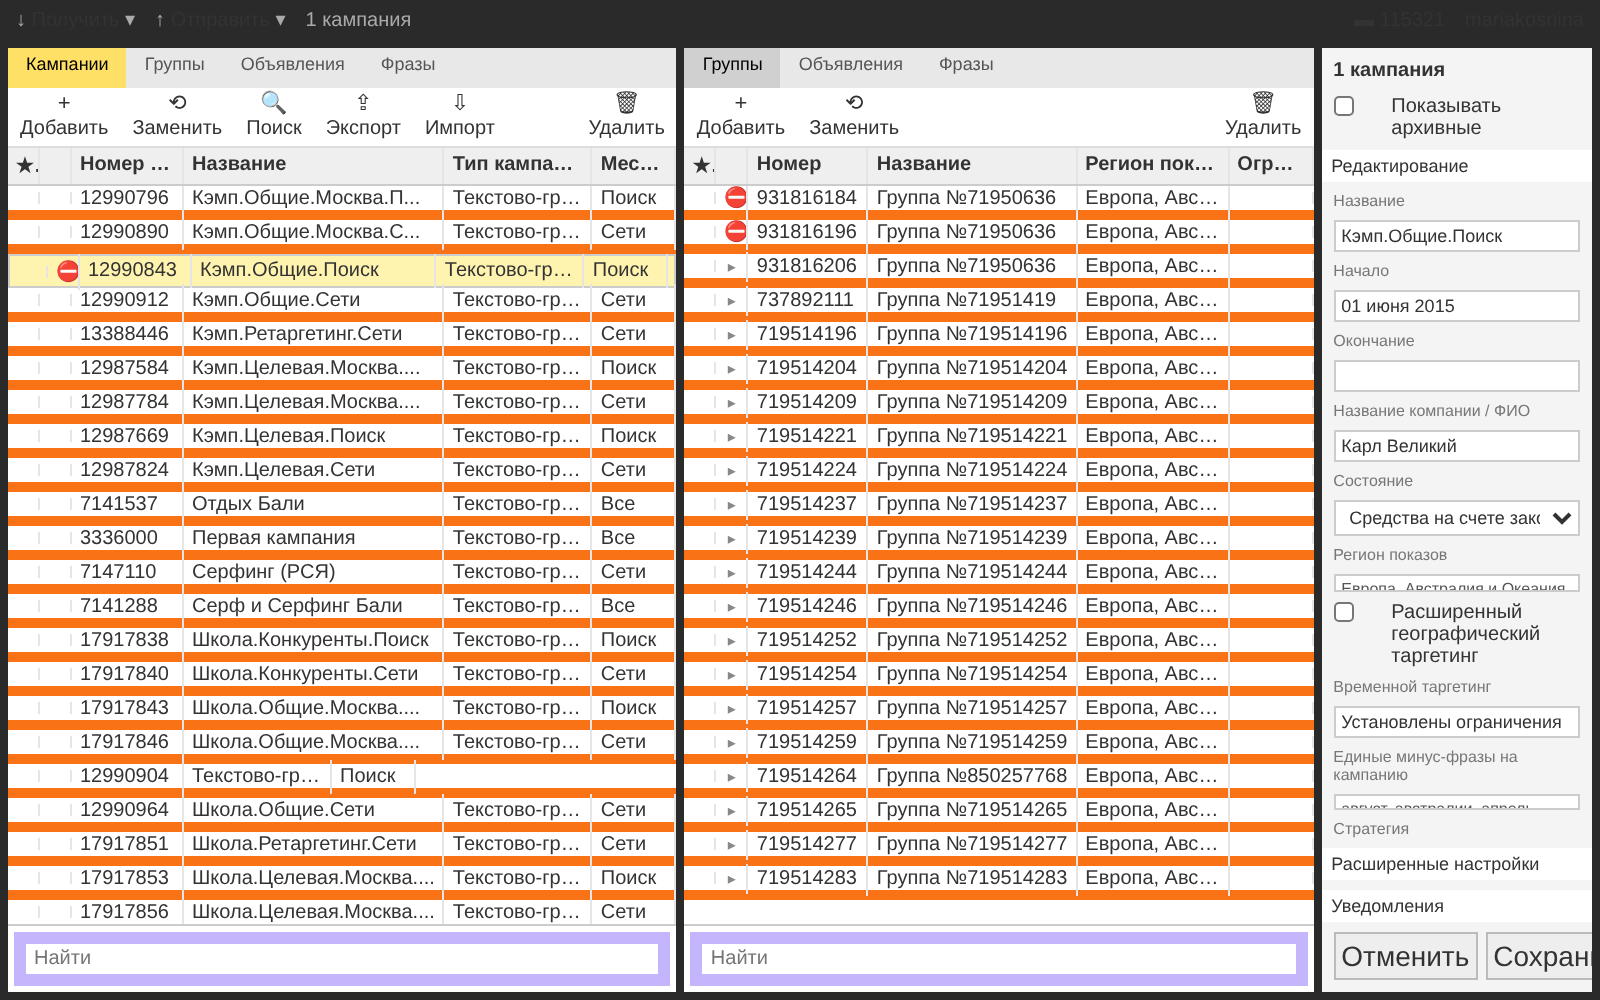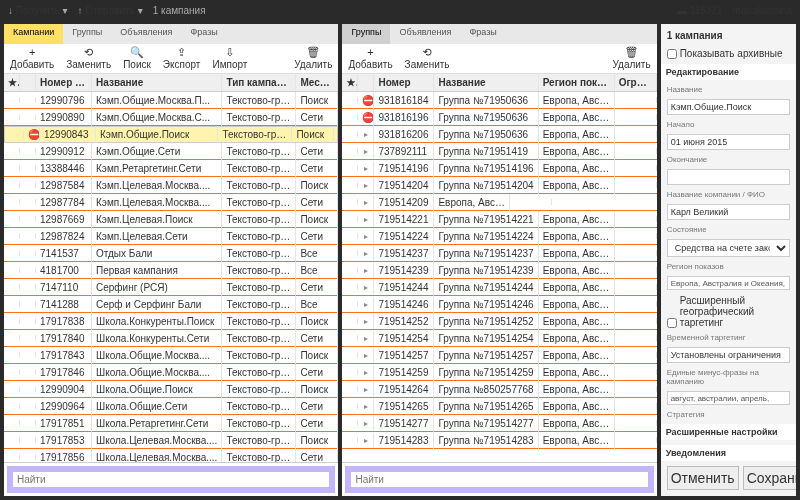--- a/index.html
+++ b/index.html
@@ -16,34 +16,34 @@
 .tab{padding:3px 9px;color:#555;cursor:pointer;font-size:9px}
 .tab.active{background:#ffe066;color:#000}
 .tabs.mid .tab.active{background:#d0d0d0}
 .toolbar{display:flex;align-items:center;padding:3px 6px;border-bottom:1px solid #ddd;gap:12px}
 .tbtn{display:flex;flex-direction:column;align-items:center;color:#666;cursor:pointer;font-size:8px;gap:1px}
 .tbtn .ic{font-size:11px;line-height:1}
 .toolbar .sp{flex:1}
 .thead{display:flex;background:#efefef;border-bottom:1px solid #ccc;font-size:9px;font-weight:bold}
 .thead>div,.row>div{padding:3px 4px;white-space:nowrap;overflow:hidden;text-overflow:ellipsis;border-right:1px solid #e5e5e5}
 .rows{flex:1;overflow-y:auto;overflow-x:hidden}
-.row{display:flex;border-bottom:1px solid #f97316;font-size:9px;height:17px;align-items:center}
+.row{display:flex;border-bottom:5px solid #f97316;font-size:9px;height:17px;align-items:center}
 .row.sel{background:#fff3b0}
 .c-ic{width:16px;text-align:center;flex-shrink:0}
 .l .c-num{width:56px}.l .c-name{flex:1;min-width:0}.l .c-type{width:74px}.l .c-place{width:42px}
 .m .c-num{width:60px}.m .c-name{flex:1;min-width:0}.m .c-reg{width:76px}.m .c-lim{width:42px}
 .footer{border-top:1px solid #ccc;padding:3px;display:flex}
 .footer input{flex:1;border:6px solid #c4b5fd;padding:2px 4px;font-size:10px}
 .right{padding:6px;display:flex;flex-direction:column;gap:5px;overflow-y:auto}
 .right h3{font-size:10px;font-weight:bold;margin-bottom:2px}
-.sec{font-size:9px;font-weight:bold;background:#fff;padding:3px 5px;margin:0 -6px}
+.sec{font-size:9px;font-weight:normal;background:#fff;padding:3px 5px;margin:0 -6px}
 .lbl{font-size:8px;color:#777}
 .inp,.sel{width:100%;border:1px solid #ccc;background:#fff;padding:2px 3px;font-size:9px}
 .ta{width:100%;border:1px solid #ccc;background:#fff;padding:2px 3px;font-size:8px;height:28px;overflow:hidden;color:#555}
-.chk{display:flex;align-items:flex-end;gap:3px;font-size:8px;color:#555}
+.chk{display:flex;align-items:flex-start;gap:19px;font-size:8px;color:#555}
 .chk input{width:10px;height:10px}
 .btnrow{display:flex;gap:4px;margin-top:auto}
 .btn2{flex:1;border:1px solid #bbb;background:#eee;padding:3px;font-size:14px;text-align:center;cursor:pointer}
 .stop{color:#c0392b;font-size:10px}
 .tri{color:#888;font-size:8px}
 ::-webkit-scrollbar{width:8px;height:8px}::-webkit-scrollbar-thumb{background:#bbb}
 </style>
 </head>
 <body>
 
@@ -176,21 +176,21 @@
           <div class="c-ic"></div>
           <div class="c-ic "></div>
           <div class="c-num">7141537</div>
           <div class="c-name">Отдых Бали</div>
           <div class="c-type">Текстово-граф...</div>
           <div class="c-place">Все</div>
         </div>
         <div class="row">
           <div class="c-ic"></div>
           <div class="c-ic "></div>
-          <div class="c-num">4181700</div>
+          <div class="c-num">3336000</div>
           <div class="c-name">Первая кампания</div>
           <div class="c-type">Текстово-граф...</div>
           <div class="c-place">Все</div>
         </div>
         <div class="row">
           <div class="c-ic"></div>
           <div class="c-ic "></div>
           <div class="c-num">7147110</div>
           <div class="c-name">Серфинг (РСЯ)</div>
           <div class="c-type">Текстово-граф...</div>
@@ -233,21 +233,20 @@
           <div class="c-ic "></div>
           <div class="c-num">17917846</div>
           <div class="c-name">Школа.Общие.Москва....</div>
           <div class="c-type">Текстово-граф...</div>
           <div class="c-place">Сети</div>
         </div>
         <div class="row">
           <div class="c-ic"></div>
           <div class="c-ic "></div>
           <div class="c-num">12990904</div>
-          <div class="c-name">Школа.Общие.Поиск</div>
           <div class="c-type">Текстово-граф...</div>
           <div class="c-place">Поиск</div>
         </div>
         <div class="row">
           <div class="c-ic"></div>
           <div class="c-ic "></div>
           <div class="c-num">12990964</div>
           <div class="c-name">Школа.Общие.Сети</div>
           <div class="c-type">Текстово-граф...</div>
           <div class="c-place">Сети</div>
@@ -365,20 +364,21 @@
           <div class="c-ic tri">▸</div>
           <div class="c-num">719514204</div>
           <div class="c-name">Группа №719514204</div>
           <div class="c-reg">Европа, Австрал...</div>
           <div class="c-lim"></div>
         </div>
         <div class="row">
           <div class="c-ic"></div>
           <div class="c-ic tri">▸</div>
           <div class="c-num">719514209</div>
+          <div class="c-name">Группа №719514209</div>
           <div class="c-reg">Европа, Австрал...</div>
           <div class="c-lim"></div>
         </div>
         <div class="row">
           <div class="c-ic"></div>
           <div class="c-ic tri">▸</div>
           <div class="c-num">719514221</div>
           <div class="c-name">Группа №719514221</div>
           <div class="c-reg">Европа, Австрал...</div>
           <div class="c-lim"></div>

